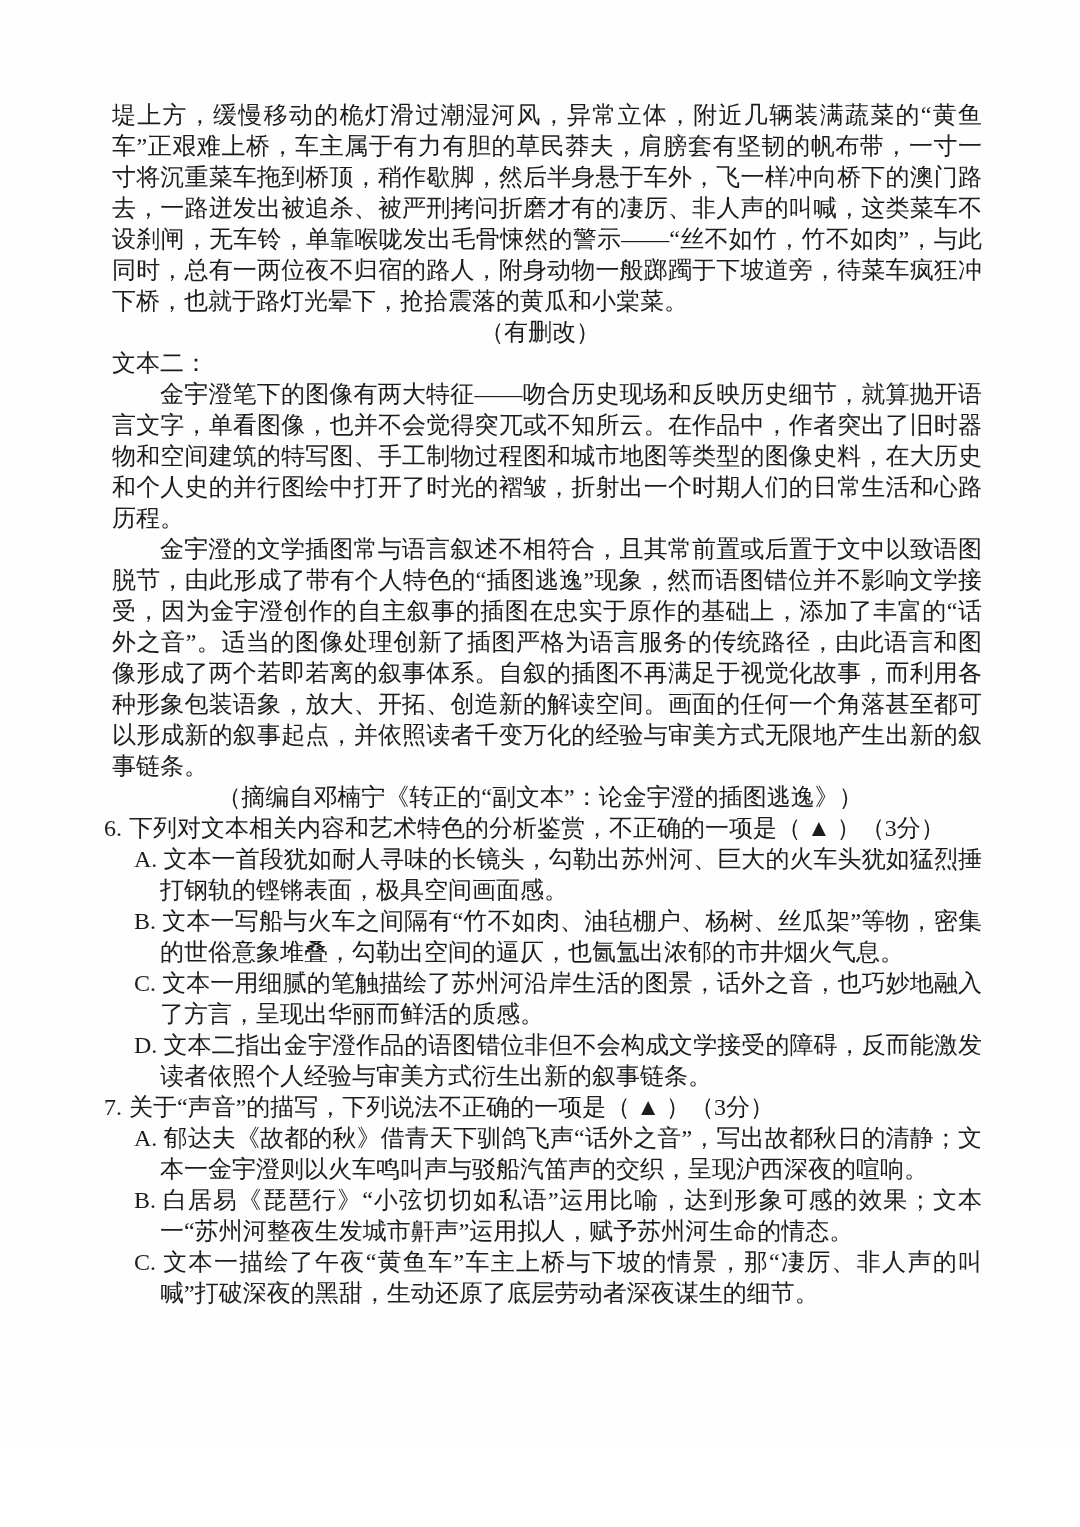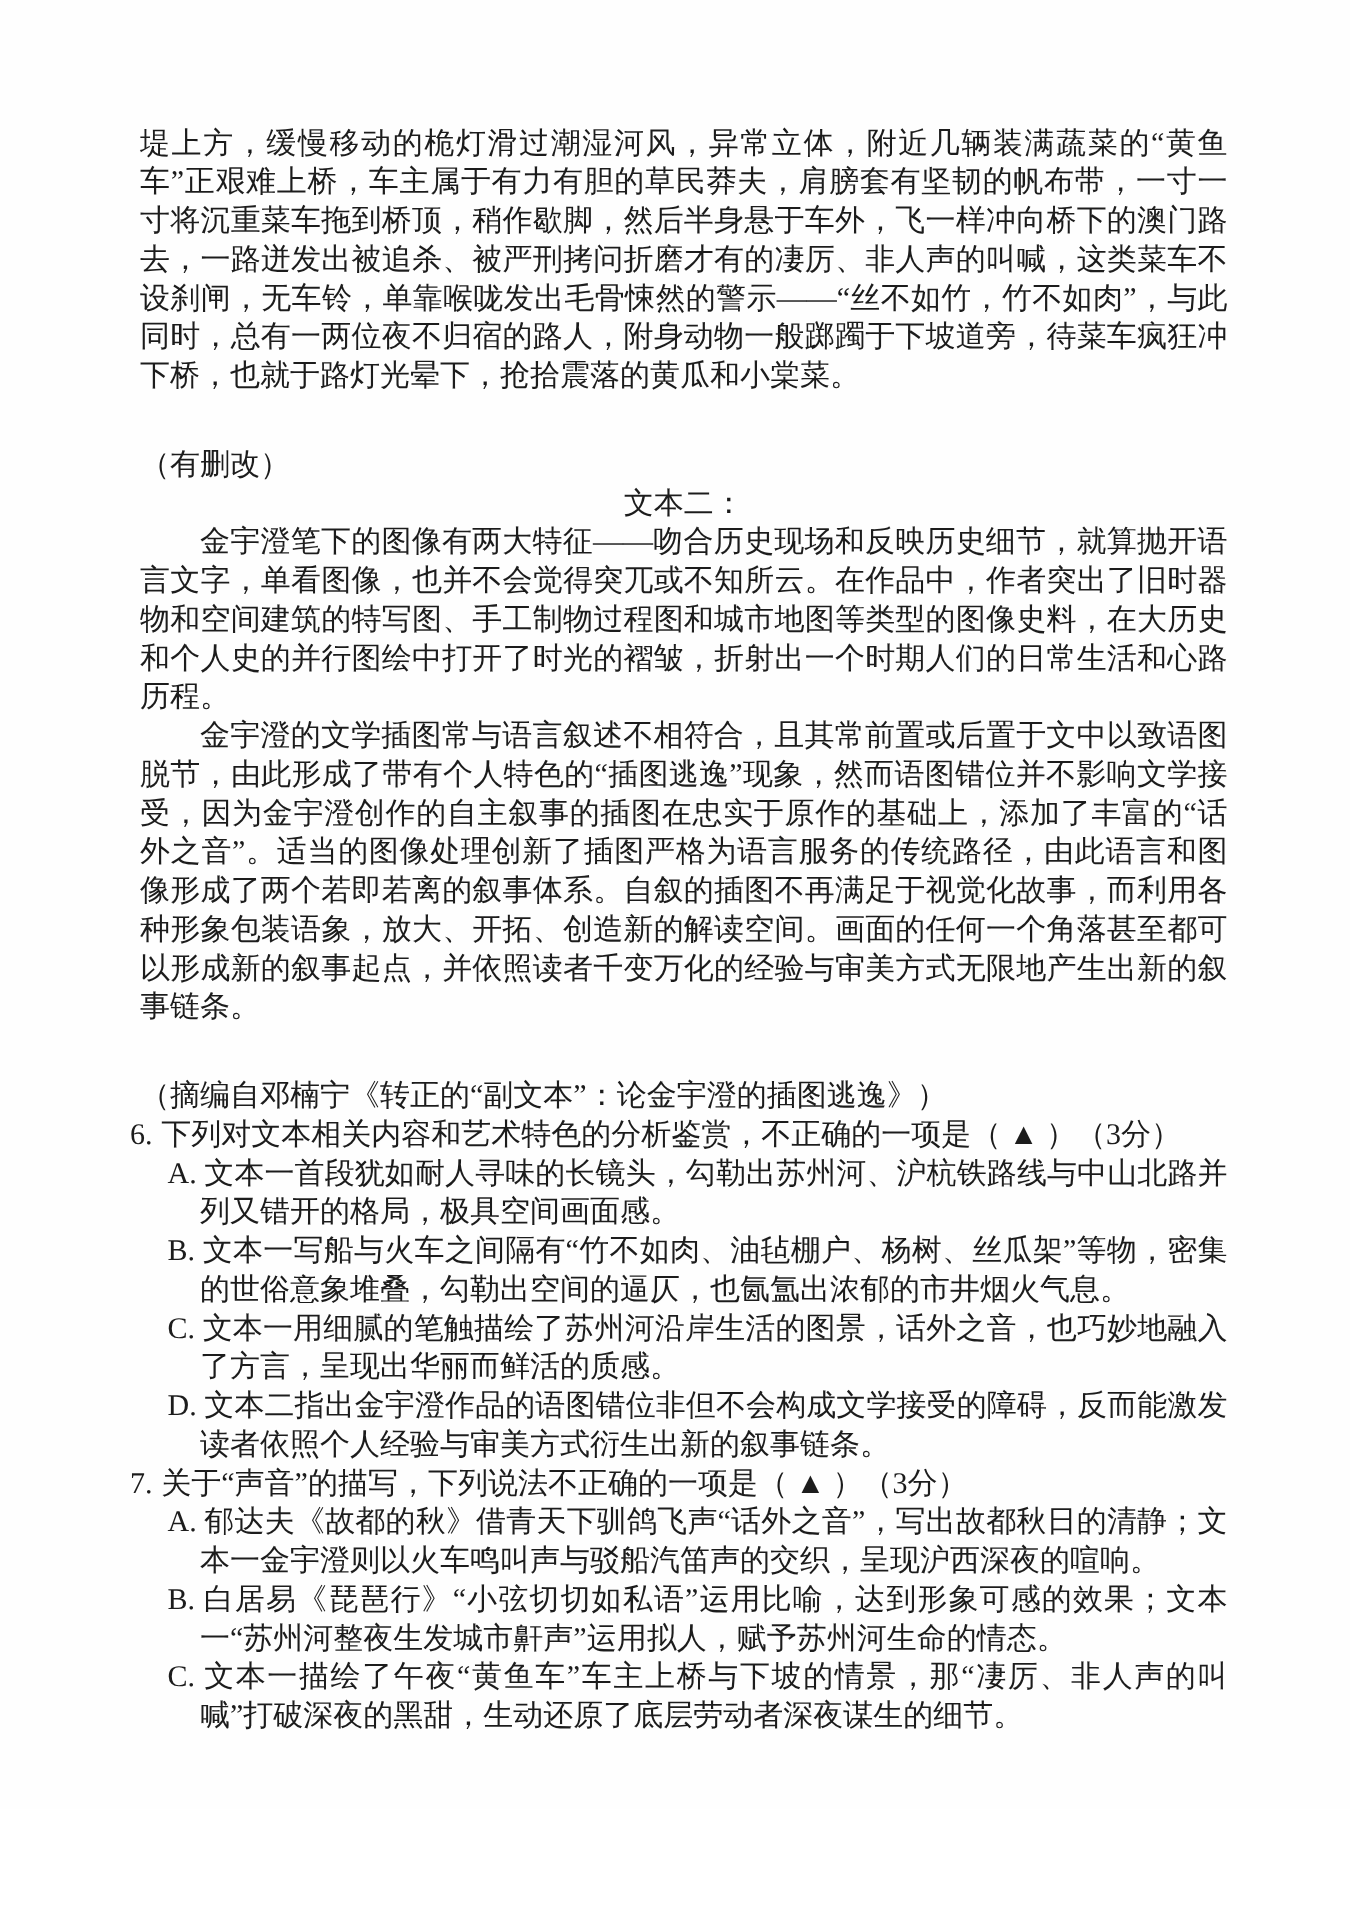--- a/index.html
+++ b/index.html
@@ -17,22 +17,22 @@
     position: absolute;
     left: 112px;
     top: 100px;
     width: 870px;
     font-size: 24px;
     line-height: 31px;
     text-align: justify;
   }
   .para { margin: 0; }
   .indent { text-indent: 2em; }
-  .right-line { text-align: left; padding-right: 14px; margin-top: 40px; }
-  .heading-line { text-align: center; }
+  .right-line { text-align: center; padding-right: 14px; }
+  .heading-line { text-align: left; }
   .stem { margin-left: -8px; }
   .qnum { margin-right: 7px; }
   .option { padding-left: 48px; text-indent: -26px; }
   .opt-label { margin-right: 6px; }
 
   .footer {
     position: absolute;
     left: 548px;
     top: 1448px;
     display: flex;
@@ -68,21 +68,21 @@
     <p class="para">堤上方，缓慢移动的桅灯滑过潮湿河风，异常立体，附近几辆装满蔬菜的“黄鱼车”正艰难上桥，车主属于有力有胆的草民莽夫，肩膀套有坚韧的帆布带，一寸一寸将沉重菜车拖到桥顶，稍作歇脚，然后半身悬于车外，飞一样冲向桥下的澳门路去，一路迸发出被追杀、被严刑拷问折磨才有的凄厉、非人声的叫喊，这类菜车不设刹闸，无车铃，单靠喉咙发出毛骨悚然的警示——“丝不如竹，竹不如肉”，与此同时，总有一两位夜不归宿的路人，附身动物一般踯躅于下坡道旁，待菜车疯狂冲下桥，也就于路灯光晕下，抢拾震落的黄瓜和小棠菜。</p>
     <p class="para right-line">（有删改）</p>
 
     <p class="para heading-line">文本二：</p>
     <p class="para indent">金宇澄笔下的图像有两大特征——吻合历史现场和反映历史细节，就算抛开语言文字，单看图像，也并不会觉得突兀或不知所云。在作品中，作者突出了旧时器物和空间建筑的特写图、手工制物过程图和城市地图等类型的图像史料，在大历史和个人史的并行图绘中打开了时光的褶皱，折射出一个时期人们的日常生活和心路历程。</p>
     <p class="para indent">金宇澄的文学插图常与语言叙述不相符合，且其常前置或后置于文中以致语图脱节，由此形成了带有个人特色的“插图逃逸”现象，然而语图错位并不影响文学接受，因为金宇澄创作的自主叙事的插图在忠实于原作的基础上，添加了丰富的“话外之音”。适当的图像处理创新了插图严格为语言服务的传统路径，由此语言和图像形成了两个若即若离的叙事体系。自叙的插图不再满足于视觉化故事，而利用各种形象包装语象，放大、开拓、创造新的解读空间。画面的任何一个角落甚至都可以形成新的叙事起点，并依照读者千变万化的经验与审美方式无限地产生出新的叙事链条。</p>
     <p class="para right-line">（摘编自邓楠宁《转正的“副文本”：论金宇澄的插图逃逸》）</p>
 
     <div class="question">
       <p class="para stem"><span class="qnum">6.</span><span>下列对文本相关内容和艺术特色的分析鉴赏，不正确的一项是（ ▲ ）（3分）</span></p>
-      <p class="para option"><span class="opt-label">A.</span><span>文本一首段犹如耐人寻味的长镜头，勾勒出苏州河、沪杭铁路线与中山北路并列又错开的格局，极具空间画面感。</span></p>
+      <p class="para option"><span class="opt-label">A.</span><span>文本一首段犹如耐人寻味的长镜头，勾勒出苏州河、巨大的火车头犹如猛烈捶打钢轨的铿锵表面，极具空间画面感。</span></p>
       <p class="para option"><span class="opt-label">B.</span><span>文本一写船与火车之间隔有“竹不如肉、油毡棚户、杨树、丝瓜架”等物，密集的世俗意象堆叠，勾勒出空间的逼仄，也氤氲出浓郁的市井烟火气息。</span></p>
       <p class="para option"><span class="opt-label">C.</span><span>文本一用细腻的笔触描绘了苏州河沿岸生活的图景，话外之音，也巧妙地融入了方言，呈现出华丽而鲜活的质感。</span></p>
       <p class="para option"><span class="opt-label">D.</span><span>文本二指出金宇澄作品的语图错位非但不会构成文学接受的障碍，反而能激发读者依照个人经验与审美方式衍生出新的叙事链条。</span></p>
     </div>
 
     <div class="question">
       <p class="para stem"><span class="qnum">7.</span><span>关于“声音”的描写，下列说法不正确的一项是（ ▲ ）（3分）</span></p>
       <p class="para option"><span class="opt-label">A.</span><span>郁达夫《故都的秋》借青天下驯鸽飞声“话外之音”，写出故都秋日的清静；文本一金宇澄则以火车鸣叫声与驳船汽笛声的交织，呈现沪西深夜的喧响。</span></p>
       <p class="para option"><span class="opt-label">B.</span><span>白居易《琵琶行》“小弦切切如私语”运用比喻，达到形象可感的效果；文本一“苏州河整夜生发城市鼾声”运用拟人，赋予苏州河生命的情态。</span></p>
       <p class="para option"><span class="opt-label">C.</span><span>文本一描绘了午夜“黄鱼车”车主上桥与下坡的情景，那“凄厉、非人声的叫喊”打破深夜的黑甜，生动还原了底层劳动者深夜谋生的细节。</span></p>

